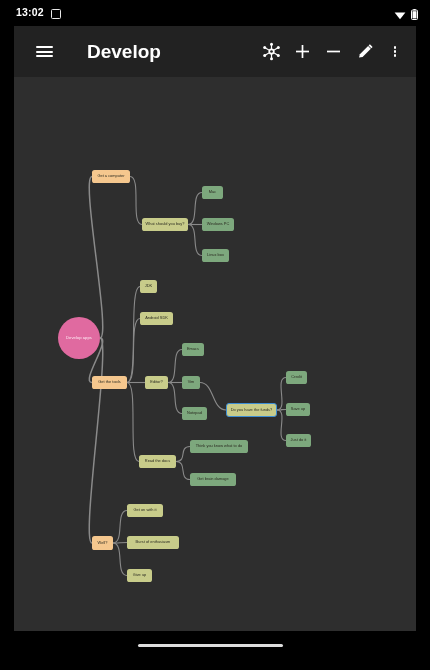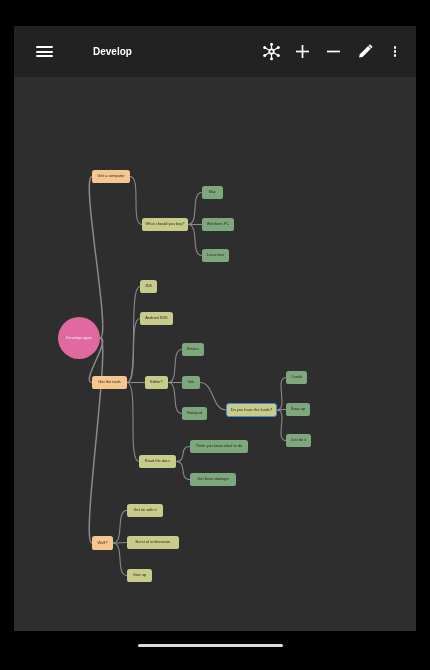--- a/index.html
+++ b/index.html
@@ -68,23 +68,23 @@
     display: flex; align-items: center; justify-content: center;
   }
   #menu-button .bar {
     width: 17px; height: 2px;
     background: #fff;
     margin: 2.1px 0;
     border-radius: 1px;
   }
   #app-title {
     color: #fff;
-    font-size: 10px;
+    font-size: 19px;
     font-weight: bold;
-    margin-left: 27px;
+    margin-left: 21px;
     white-space: nowrap;
   }
   #app-bar-actions {
     margin-left: auto;
     display: flex;
     align-items: center;
     height: 51px;
   }
   .action-btn {
     width: 31px; height: 51px;
@@ -146,20 +146,38 @@
     width: 145px; height: 3.4px;
     background: #dddddd;
     border-radius: 2px;
   }
 </style>
 </head>
 <body>
 
 <div id="phone">
 
+  <div id="status-bar">
+    <div id="status-clock">13:02</div>
+    <div id="status-recents-icon"></div>
+    <div id="status-right">
+      <span>
+        <svg width="12" height="10" viewBox="0 0 12 10">
+            <path d="M0.6 2.4 L6 9.2 L11.4 2.4 Z" fill="#ffffff"></path>
+          </svg>
+      </span>
+      <span>
+        <svg width="7" height="11" viewBox="0 0 7 11">
+          <rect x="2.3" y="0" width="2.4" height="1.1" fill="#ffffff"></rect>
+          <rect x="0.5" y="1.1" width="6" height="9.4" rx="1" fill="none" stroke="#ffffff" stroke-width="1"></rect>
+          <rect x="1.5" y="2.2" width="4" height="7.2" fill="#ffffff"></rect>
+        </svg>
+      </span>
+    </div>
+  </div>
 
   <div id="app-bar">
     <div id="menu-button">
       <div>
         <div class="bar"></div>
         <div class="bar"></div>
         <div class="bar"></div>
       </div>
     </div>
     <div id="app-title">Develop</div>

